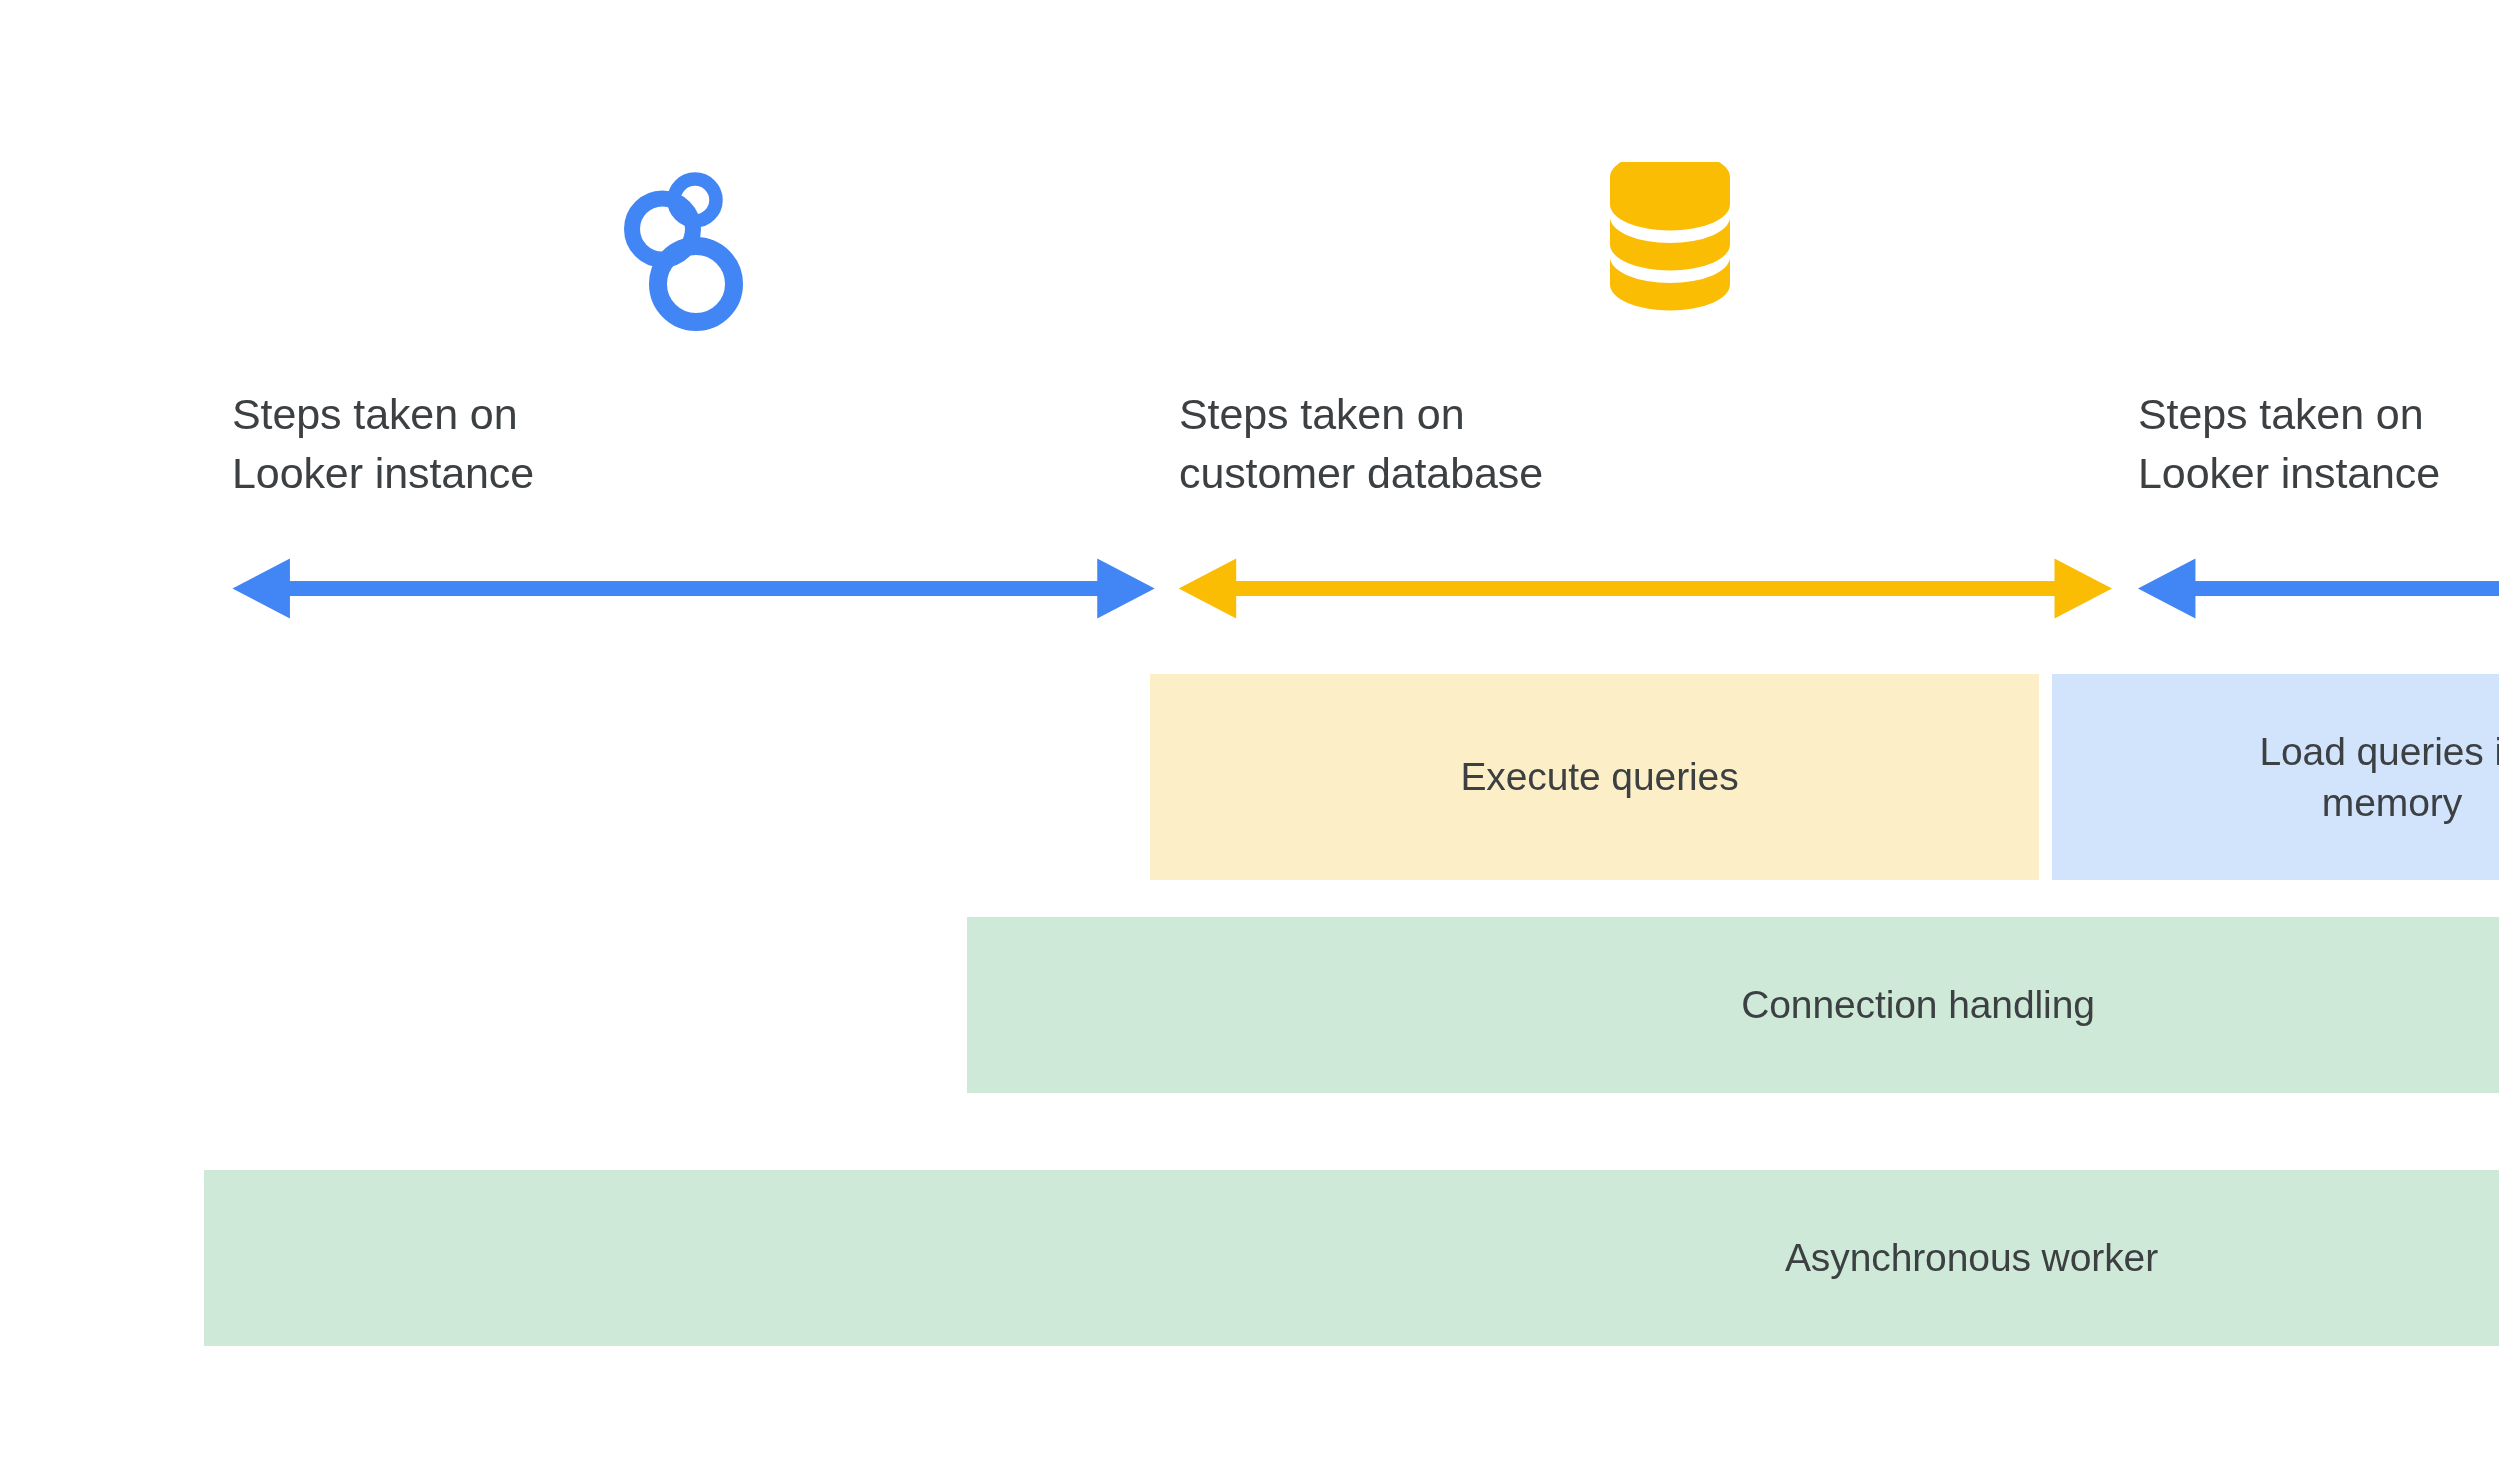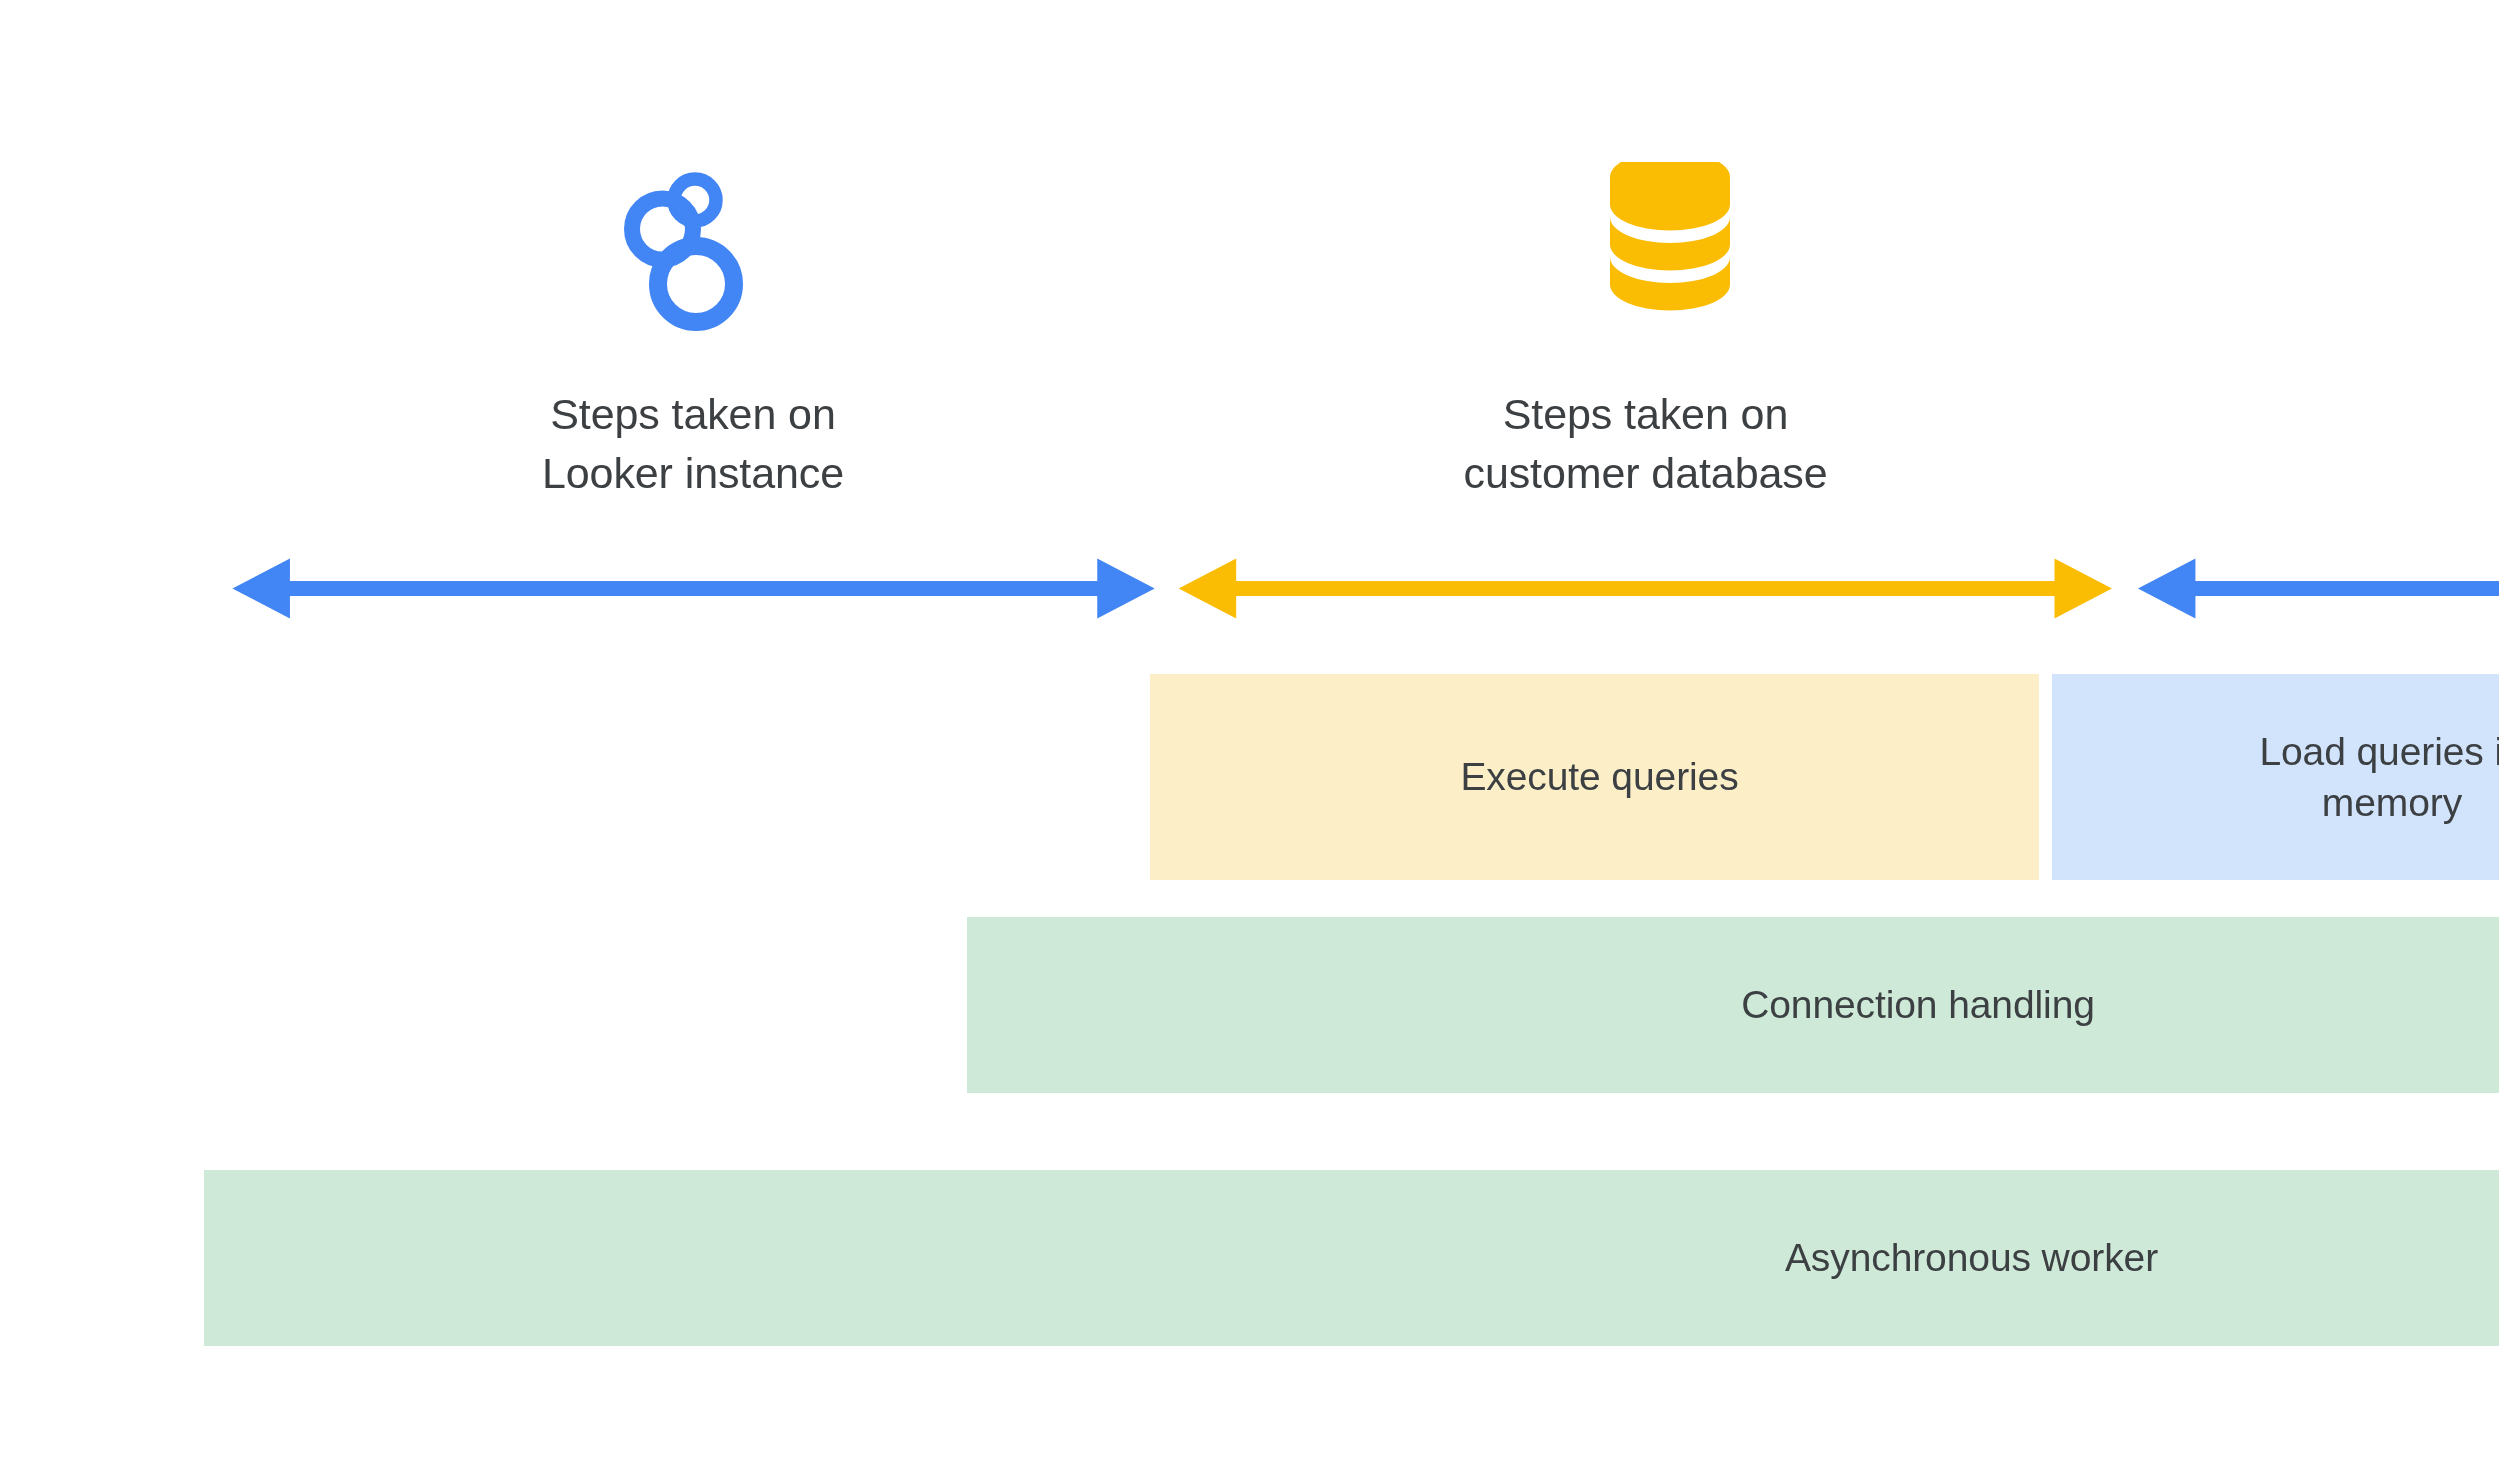--- a/index.html
+++ b/index.html
@@ -12,21 +12,21 @@
     border-radius:20px;
     overflow:hidden;
   }
 
   
   .icon-wrap{position:absolute;}
 
   
   .sec-label{
     position:absolute;
-    text-align:center;
+    text-align:left;
     color:#3c4043;
     font-size:43px;
     line-height:1.38;
     font-weight:400;
     letter-spacing:-0.1px;
     white-space:pre-line;
   }
 
   
   .arrow-row{position:absolute;left:0;top:0;width:3999px;height:1478px;pointer-events:none;}

